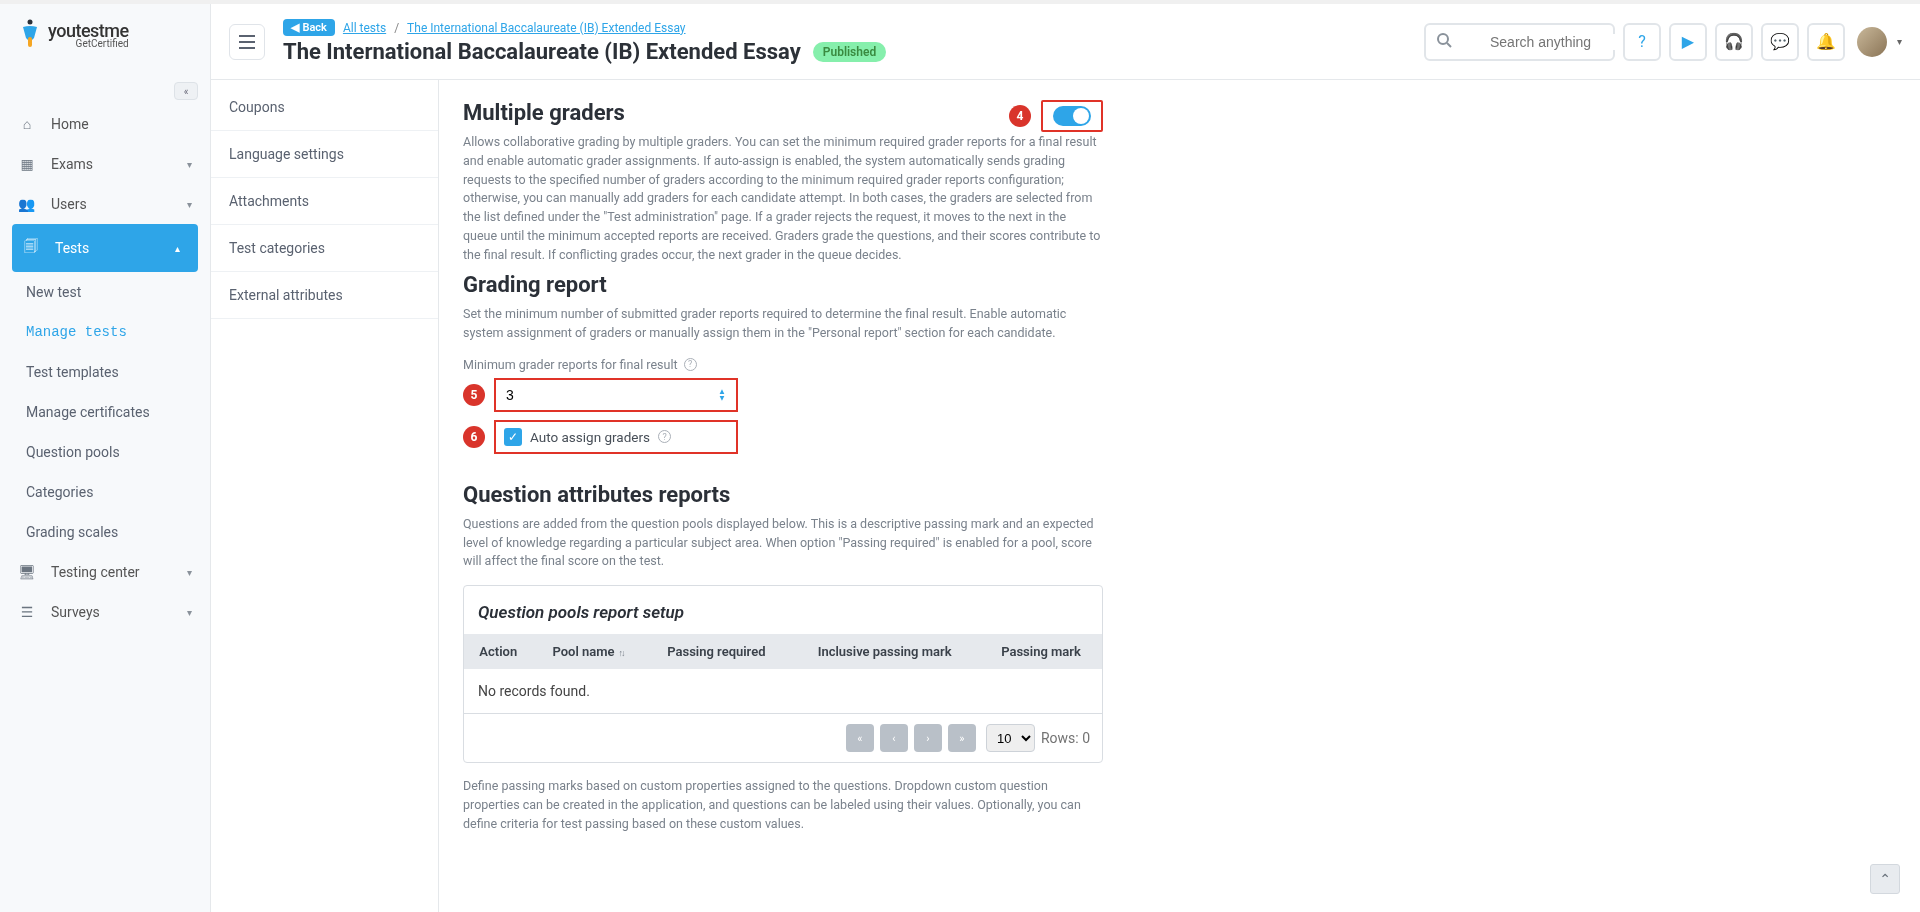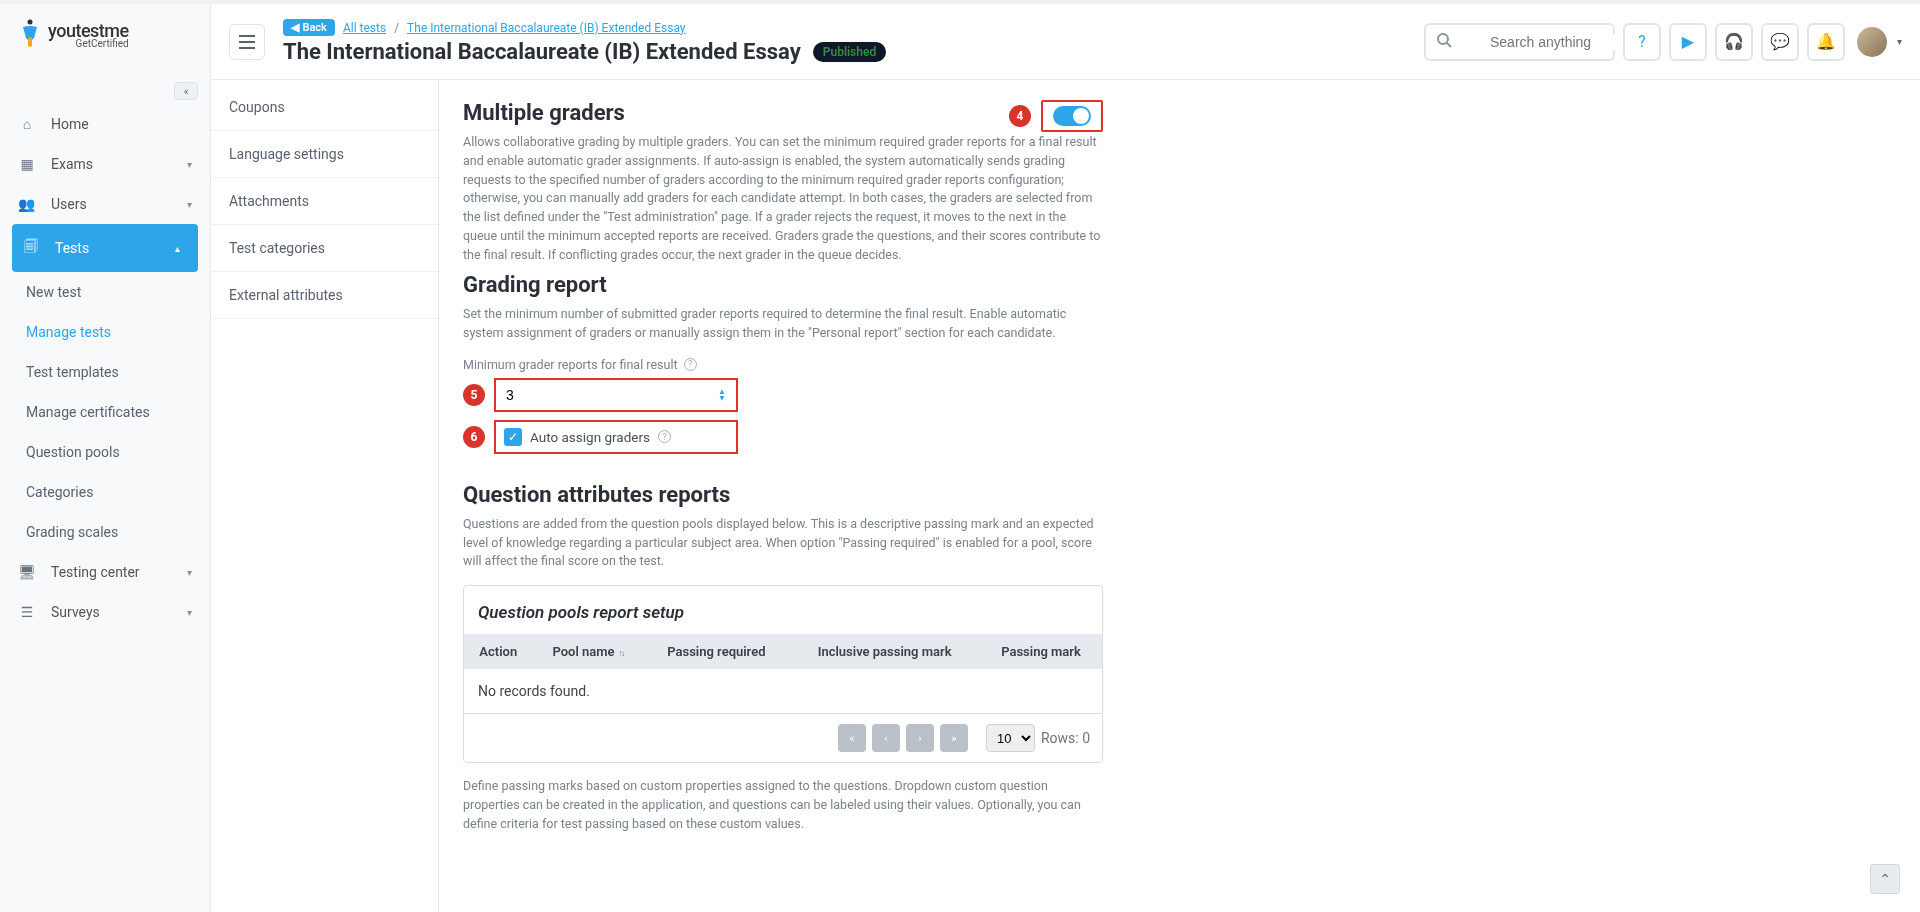--- a/index.html
+++ b/index.html
@@ -14,32 +14,32 @@
 .logo-text { font-weight: 500; font-size: 18px; letter-spacing: -0.5px; }
 .logo-sub { font-size: 10px; text-align: right; margin-top: -3px; color: #555; }
 .collapse-btn { position: absolute; top: 78px; right: 12px; width: 24px; height: 18px; background: #eef1f4; border: 1px solid #dde2e7; border-radius: 4px; display: flex; align-items: center; justify-content: center; font-size: 10px; color: #667; cursor: pointer; }
 .nav { margin-top: 45px; }
 .nav-item { display: flex; align-items: center; padding: 12px 18px; color: #555; cursor: pointer; font-size: 14px; position: relative; }
 .nav-item .ico { width: 18px; margin-right: 15px; display: inline-flex; align-items: center; justify-content: center; color: #6b7580; }
 .nav-item .chev { position: absolute; right: 18px; font-size: 10px; color: #8a929b; }
 .nav-item.active { background: #2ea5e8; color: #fff; border-radius: 4px; margin: 0 12px; padding: 12px 10px; }
 .nav-item.active .ico, .nav-item.active .chev { color: #fff; }
 .nav-sub { padding: 12px 18px 12px 26px; font-size: 14px; color: #5a6270; cursor: pointer; }
-.nav-sub.hl { color: #2ea5e8; }
+.nav-sub.hl { color: #2ea5e8; font-family: Liberation Mono, monospace; }
 
 
 .main { flex: 1; display: flex; flex-direction: column; overflow: hidden; }
 .topbar { height: 76px; border-bottom: 1px solid #e5e8eb; display: flex; align-items: center; padding: 0 18px; }
 .menu-toggle { width: 36px; height: 36px; border: 1px solid #e0e4e9; border-radius: 6px; display: flex; align-items: center; justify-content: center; margin-right: 18px; cursor: pointer; }
 .crumbs { font-size: 12px; color: #888; display: flex; align-items: center; gap: 8px; }
 .crumbs a { color: #2ea5e8; text-decoration: underline; }
 .back-btn { background: #2ea5e8; color: #fff; border-radius: 4px; padding: 2px 8px; font-size: 11px; font-weight: 600; display: inline-flex; align-items: center; gap: 3px; }
 .title-row { display: flex; align-items: center; gap: 12px; margin-top: 3px; }
 .page-title { font-size: 22px; font-weight: 700; color: #2c3138; }
-.badge { background: #0f172a; color: #3a8a40; font-size: 12px; font-weight: 600; padding: 3px 10px; border-radius: 12px; }
+.badge { background: #86efac; color: #3a8a40; font-size: 12px; font-weight: 600; padding: 3px 10px; border-radius: 12px; }
 .top-right { margin-left: auto; display: flex; gap: 8px; align-items: center; }
 .search-box { width: 191px; height: 38px; border: 2px solid #e1e5e9; border-radius: 6px; display: flex; align-items: center; padding: 0 10px; color: #8a929b; gap: 32px; }
 .search-box input { border: none; outline: none; margin-left: 6px; font-size: 14px; color: #555; width: 140px; }
 .iconbtn { width: 38px; height: 38px; border: 2px solid #e1e5e9; border-radius: 6px; display: flex; align-items: center; justify-content: center; color: #2ea5e8; cursor: pointer; font-size: 16px; }
 .avatar { width: 30px; height: 30px; border-radius: 50%; background: linear-gradient(135deg,#c9b89a,#8a7456); margin-left: 4px; }
 .avatar-chev { font-size: 10px; color: #666; margin-left: 2px; }
 
 
 .tabs { height: 44px; border-bottom: 1px solid #e5e8eb; display: flex; align-items: center; padding: 0 32px; gap: 34px; }
 .tab { font-size: 14px; color: #5c6470; cursor: pointer; }
@@ -76,21 +76,21 @@
 .report-box { border: 1px solid #d9dde2; border-radius: 4px; margin-top: 14px; }
 .report-head { padding: 16px 14px 12px; font-style: italic; }
 .report-title { font-size: 17px; font-weight: 600; color: #2b3038; }
 .tbl { width: 100%; border-collapse: collapse; }
 .tbl th { background: #e6e9ed; font-size: 13px; font-weight: 600; color: #3a414a; padding: 10px 8px; text-align: center; }
 .tbl th.first { text-align: center; }
 .sort-ico { font-size: 9px; color: #7a828c; margin-left: 4px; letter-spacing: -2px; }
 .no-rec { padding: 14px; font-size: 14px; color: #444; text-align: left; }
 .pager-row { border-top: 1px solid #d9dde2; padding: 10px 12px; display: flex; align-items: center; gap: 6px; }
 .pg-btn { width: 28px; height: 28px; background: #b9c0c8; border-radius: 4px; color: #fff; display: flex; align-items: center; justify-content: center; font-size: 11px; cursor: pointer; }
-.pg-select { height: 28px; border: 1px solid #cdd2d8; border-radius: 4px; padding: 0 6px; font-size: 13px; margin-left: 12px; }
+.pg-select { height: 28px; border: 1px solid #cdd2d8; border-radius: 4px; padding: 0 6px; font-size: 13px; margin-left: 4px; }
 .rows-info { margin-left: auto; font-size: 14px; color: #737373; }
 
 .scroll-top { position: fixed; right: 20px; bottom: 18px; width: 30px; height: 30px; background: #e8ebef; border: 1px solid #d3d8de; border-radius: 3px; display: flex; align-items: center; justify-content: center; font-size: 14px; color: #6a727c; cursor: pointer; }
 
 .logo-svg { display: block; }
 </style>
 </head>
 <body>
 
 <div class="app">

